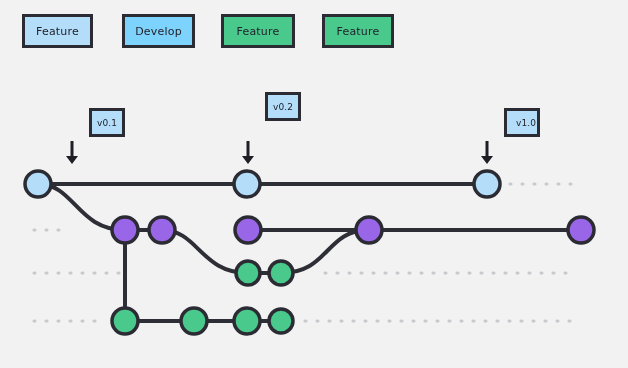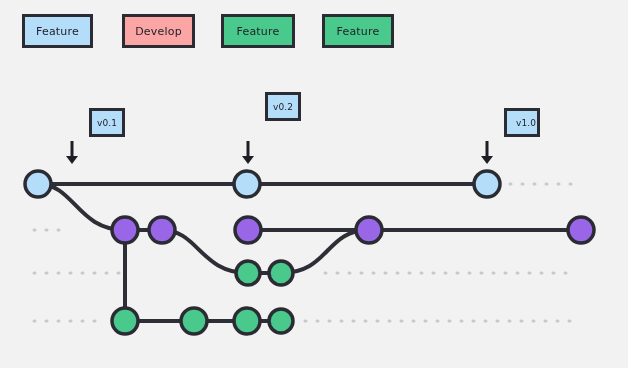--- a/index.html
+++ b/index.html
@@ -129,21 +129,21 @@
       <g>
         <line x1="487" y1="141" x2="487" y2="158" stroke="#1e1e24" stroke-width="3"></line>
         <path d="M 481 156 L 487 164 L 493 156 Z" fill="#1e1e24"></path>
       </g>
     </svg>
 
   <div id="legend">
       <div class="legend-box" style="left: 22px; top: 14px; width: 71px; height: 34px; background: rgb(179, 221, 249);">
         <span>Feature</span>
       </div>
-      <div class="legend-box" style="left: 122px; top: 14px; width: 73px; height: 34px; background: #fca5a5;">
+      <div class="legend-box" style="left: 122px; top: 14px; width: 73px; height: 34px; background: #7dd3fc;">
         <span>Develop</span>
       </div>
       <div class="legend-box" style="left: 221px; top: 14px; width: 74px; height: 34px; background: rgb(73, 201, 140);">
         <span>Feature</span>
       </div>
       <div class="legend-box" style="left: 322px; top: 14px; width: 72px; height: 34px; background: rgb(73, 201, 140);">
         <span>Feature</span>
       </div>
     </div>
   <div id="tags">

